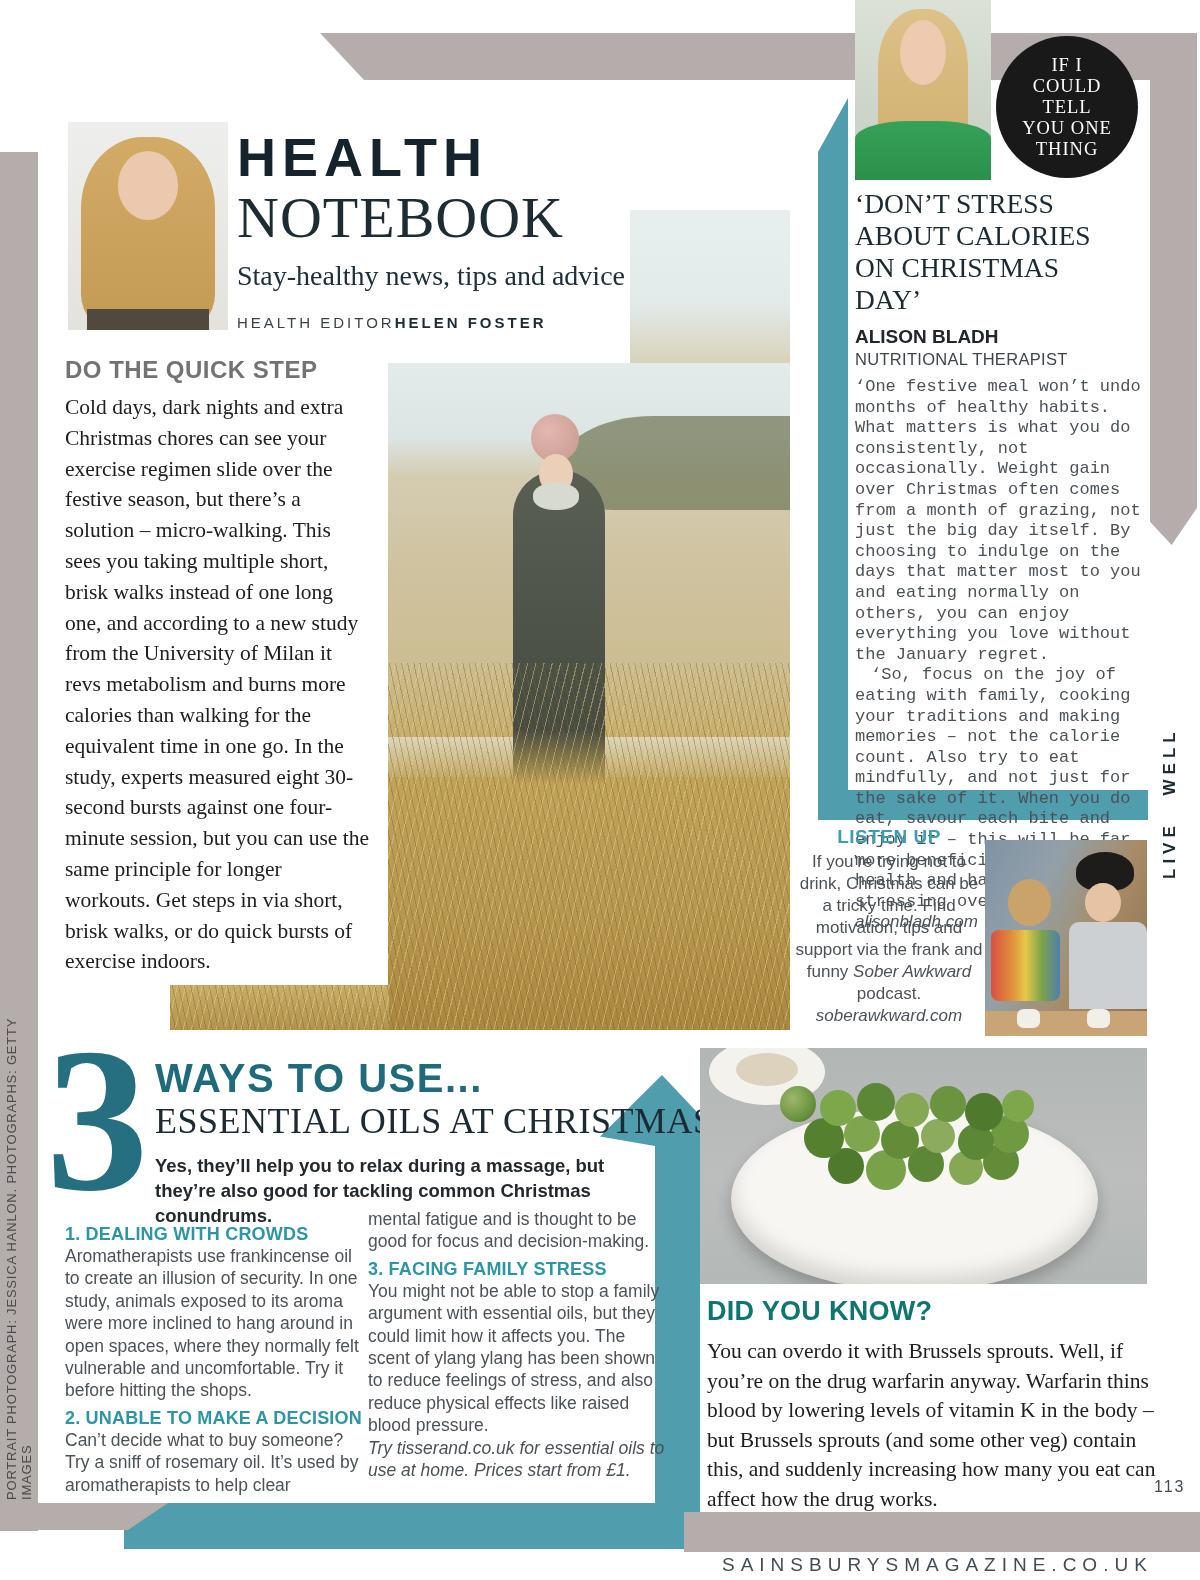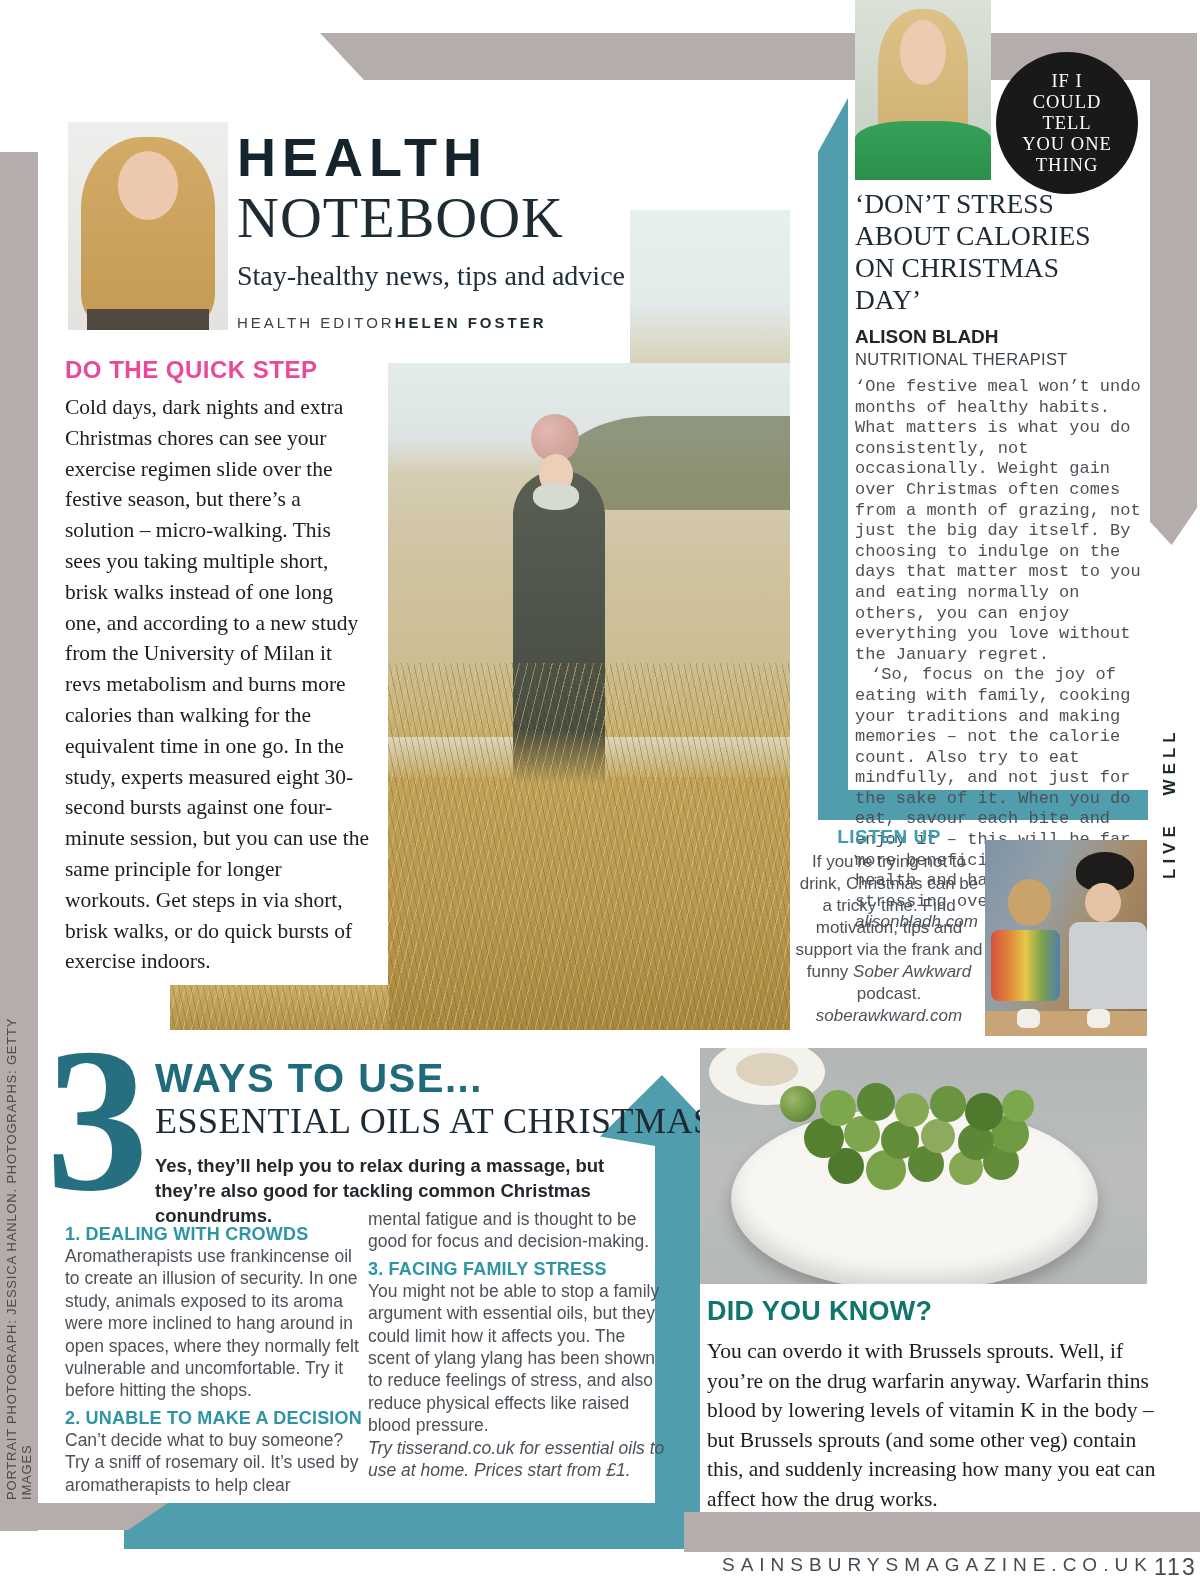--- a/index.html
+++ b/index.html
@@ -43,21 +43,21 @@
   .ph-top{position:absolute;left:12%;bottom:0;width:76%;height:10%;background:#51493f;}
   .hd-text{left:237px;top:130px;width:445px;color:#15242c;}
   .hd-health{font-size:54px;font-weight:bold;letter-spacing:6px;line-height:1;color:#15242c;}
   .hd-notebook{font-size:58px;line-height:1;letter-spacing:1px;color:#1d2b33;margin-top:5px;}
   .hd-sub{font-size:28px;color:#20303a;margin-top:13px;}
   .hd-editor{margin-top:22px;font-size:15px;letter-spacing:3px;color:#3a4248;}
   .hd-editor b{color:#1d2b33;}
 
   
   .qs{left:65px;top:356px;width:305px;}
-  .qs h3{margin:0 0 8px 0;font-size:24px;letter-spacing:.5px;color:#ec4899;}
+  .qs h3{margin:0 0 8px 0;font-size:24px;letter-spacing:.5px;color:#737373;}
   .qs p{margin:0;font-size:21.5px;line-height:30.8px;color:#20201e;}
 
   
   .photo-sky{left:630px;top:210px;width:160px;height:156px;
      background:linear-gradient(#e7efef 0%,#e2eaea 60%,#d8d0b6 100%);}
   .photo-main{left:388px;top:363px;width:402px;height:667px;
      background:linear-gradient(180deg,#e3ebeb 0%,#dde5e4 11%,#d5ccb2 17%,#cfc3a0 30%,#ccbd92 45%,#c7ae6e 56%,#c2a45f 75%,#b0914b 100%);}
   .pm-headland{position:absolute;right:0;top:8%;width:58%;height:14%;background:#7a8263;opacity:.8;
      border-radius:70% 0 0 40%/100% 0 0 70%;}
   .pm-sea{position:absolute;left:0;top:56%;width:100%;height:6%;background:#e8eeec;opacity:.75;}
@@ -78,21 +78,21 @@
   .photo-grassext::after{height:100%;}
 
   
   .photo-alison{left:855px;top:0;width:136px;height:180px;
      background:linear-gradient(#dbe1d7 0%,#ced6cb 55%,#c6cfc4 100%);}
   .al-hair{position:absolute;left:17%;top:5%;width:66%;height:92%;background:linear-gradient(#ddc188,#cfae6e);
      border-radius:46% 46% 34% 34%/34% 34% 24% 24%;}
   .al-face{position:absolute;left:33%;top:11%;width:34%;height:36%;background:#edcab0;border-radius:50%;}
   .al-blouse{position:absolute;left:0;bottom:0;width:100%;height:33%;
      background:linear-gradient(#35a258,#2b8f4b);border-radius:40% 40% 0 0/30% 30% 0 0;}
-  .badge{left:996px;top:52px;width:142px;height:142px;border-radius:50%;background:#191919;
+  .badge{left:996px;top:36px;width:142px;height:142px;border-radius:50%;background:#191919;
      display:flex;flex-direction:column;align-items:center;justify-content:center;}
   .badge div{color:#ffffff;font-size:18.5px;line-height:21px;letter-spacing:1px;text-align:center;}
   .quote{left:855px;top:188px;width:292px;}
   .quote h2{margin:0;font-size:27.5px;line-height:32px;color:#1c2a33;font-weight:normal;width:272px;}
   .q-author{margin-top:10px;font-size:19px;font-weight:bold;color:#20262c;}
   .q-role{margin-top:2px;font-size:16.5px;letter-spacing:.3px;color:#3e464c;}
   .quote p{margin:8px 0 0 0;font-size:17px;line-height:20.6px;color:#4b5258;font-family:Liberation Mono, monospace;}
   .quote p.indent{text-indent:16px;margin-top:0;}
   .q-site{font-style:italic;font-size:17px;color:#4b5258;}
 
@@ -141,21 +141,21 @@
       26px 34px 0 2px #55812f, 64px 30px 0 0 #7fa64f, 102px 36px 0 1px #628c38,
       140px 32px 0 -1px #8cab5e, 178px 38px 0 0 #5b8736, 212px 30px 0 1px #6f9a42,
       48px 62px 0 0 #4f7a2e, 88px 66px 0 2px #79a148, 128px 60px 0 0 #5b8736,
       168px 64px 0 -1px #86a855, 203px 58px 0 0 #628c38;}
   .dyk{left:707px;top:1296px;width:452px;}
   .dyk h3{margin:0 0 10px 0;font-size:27px;letter-spacing:.3px;color:#0f766e;}
   .dyk p{margin:0;font-size:21.5px;line-height:29.5px;color:#20201e;}
 
   
   .foot-site{left:722px;top:1554px;font-size:19px;letter-spacing:6px;color:#434c54;}
-  .foot-num{left:1154px;top:1554px;font-size:23px;letter-spacing:2px;color:#434c54;}
+  .foot-num{left:1154px;top:1478px;font-size:16px;letter-spacing:2px;color:#434c54;}
 </style>
 </head>
 <body>
 
 <div id="page">
 
   <div class="abs taupe left-strip"></div>
   <div class="abs taupe top-band"></div>
   <div class="abs taupe right-strip"></div>
   <div class="abs teal teal-vert"></div>

